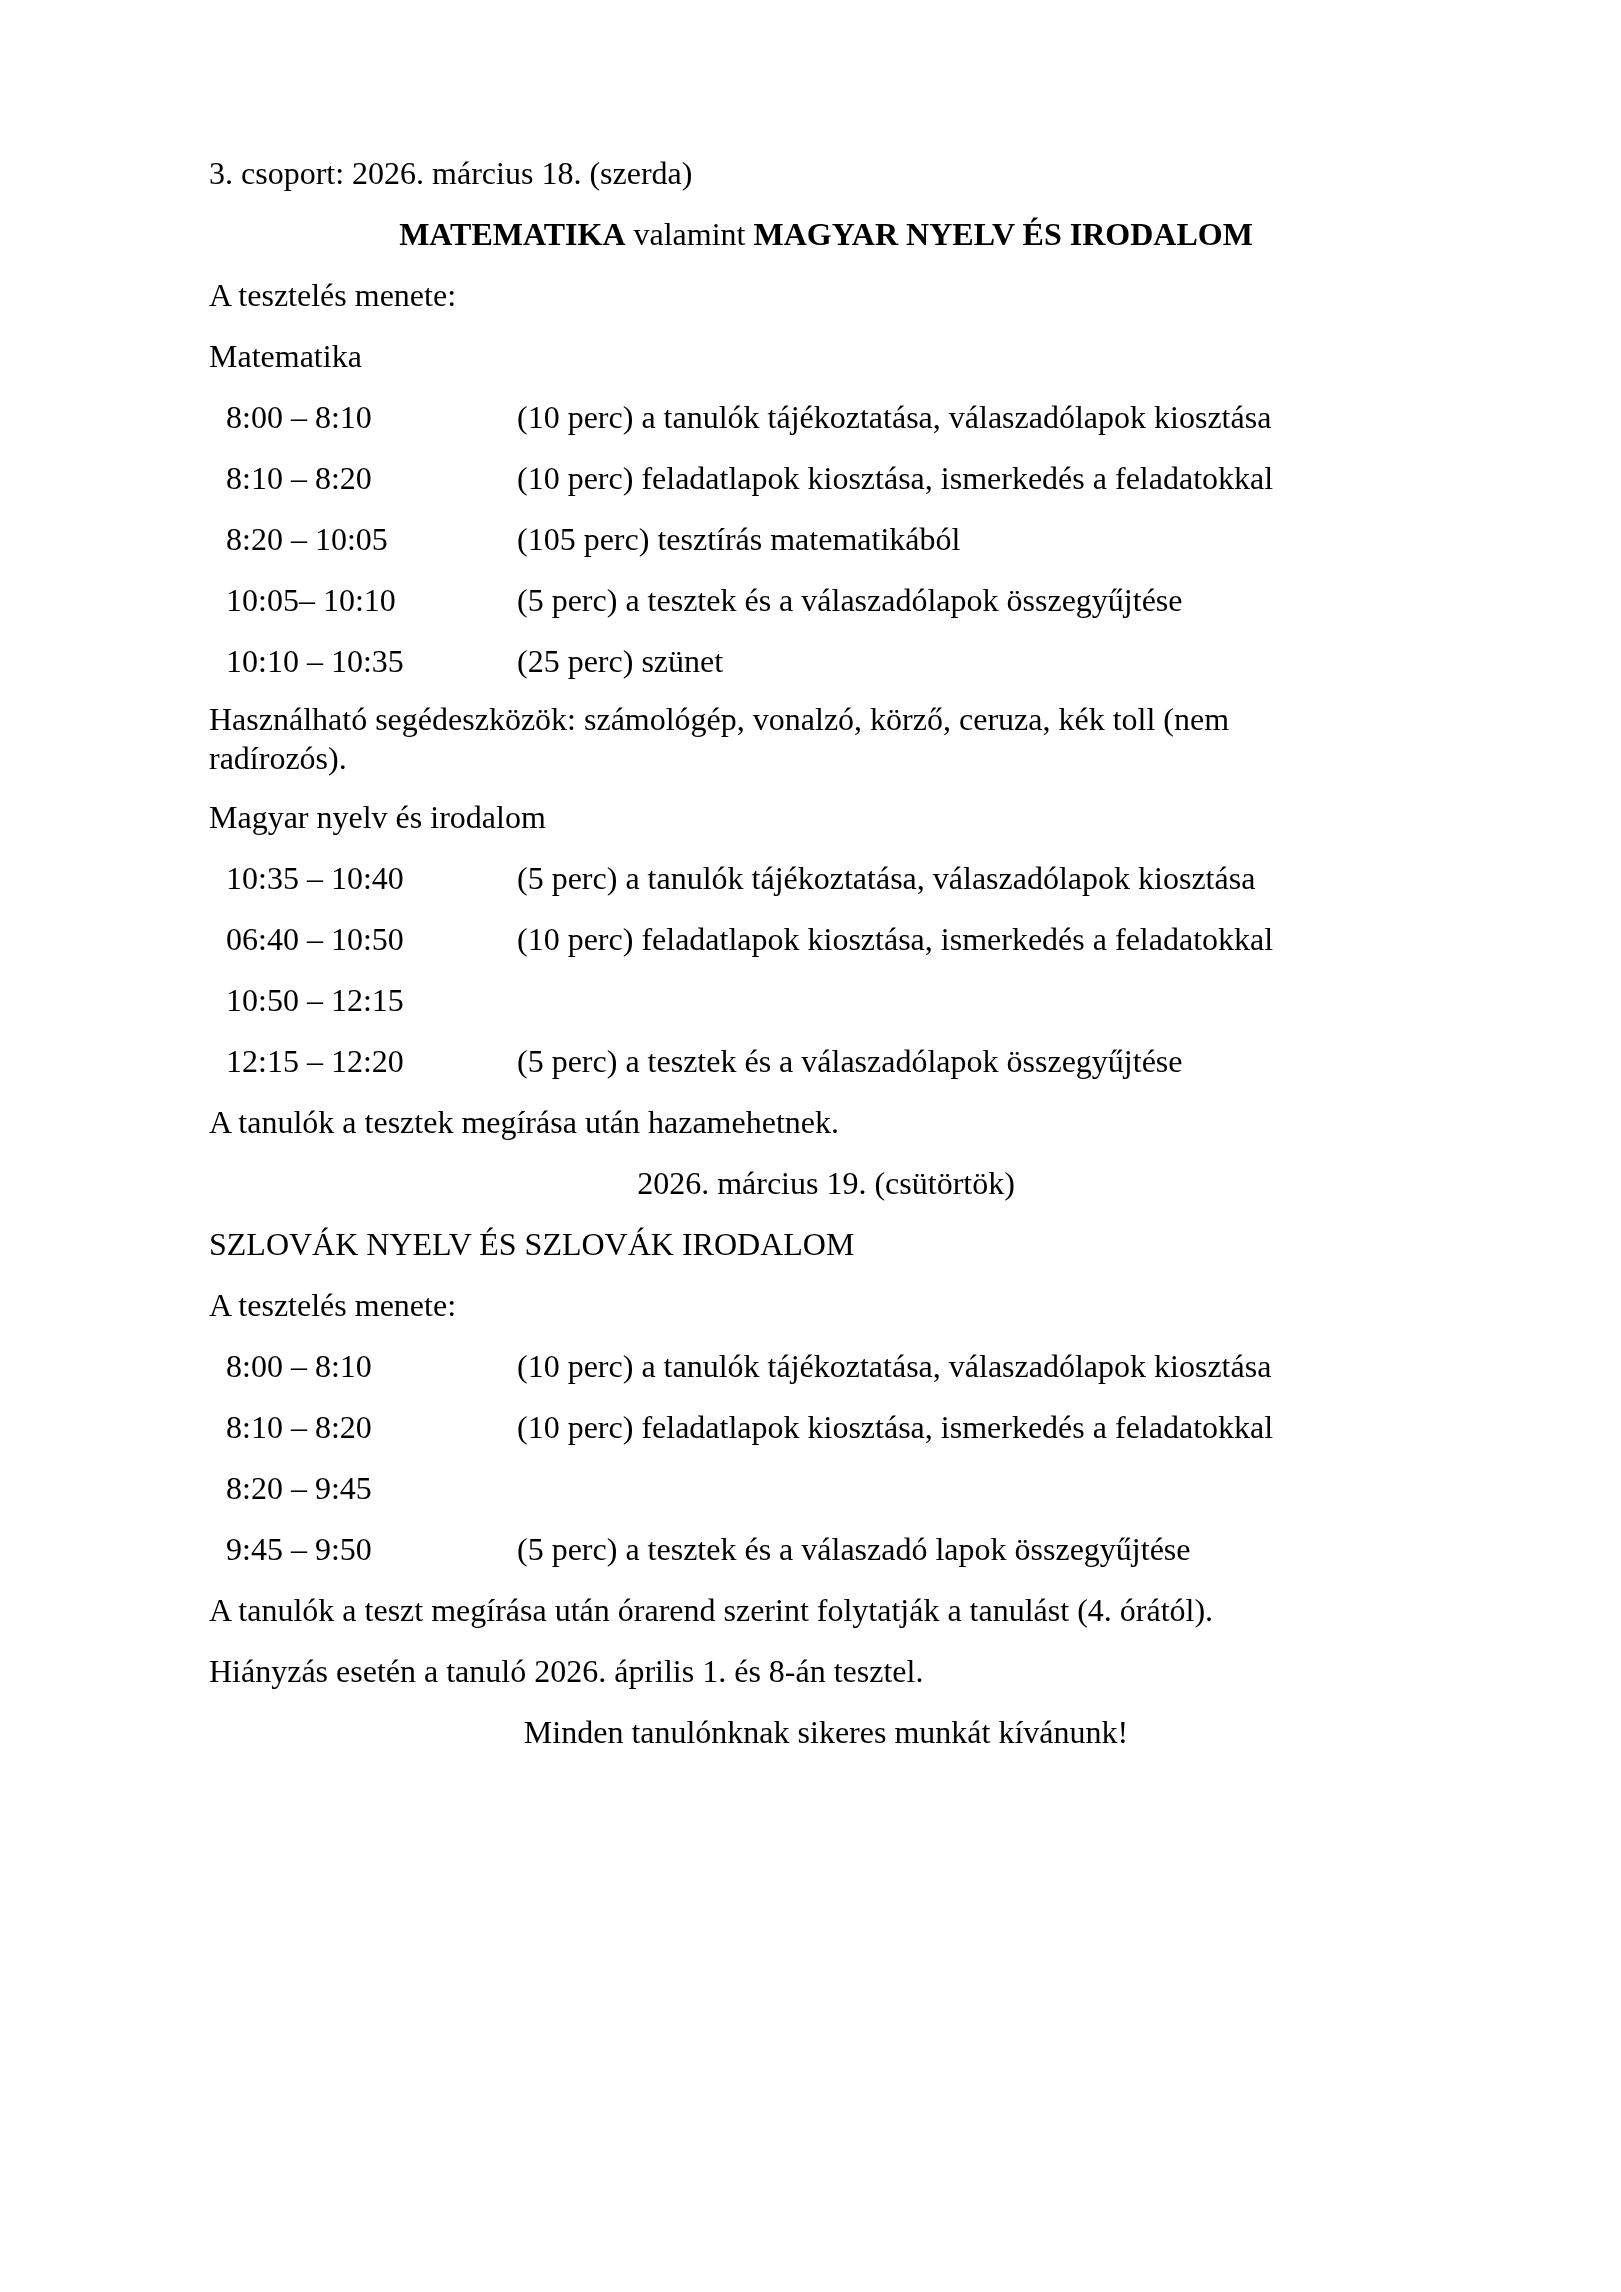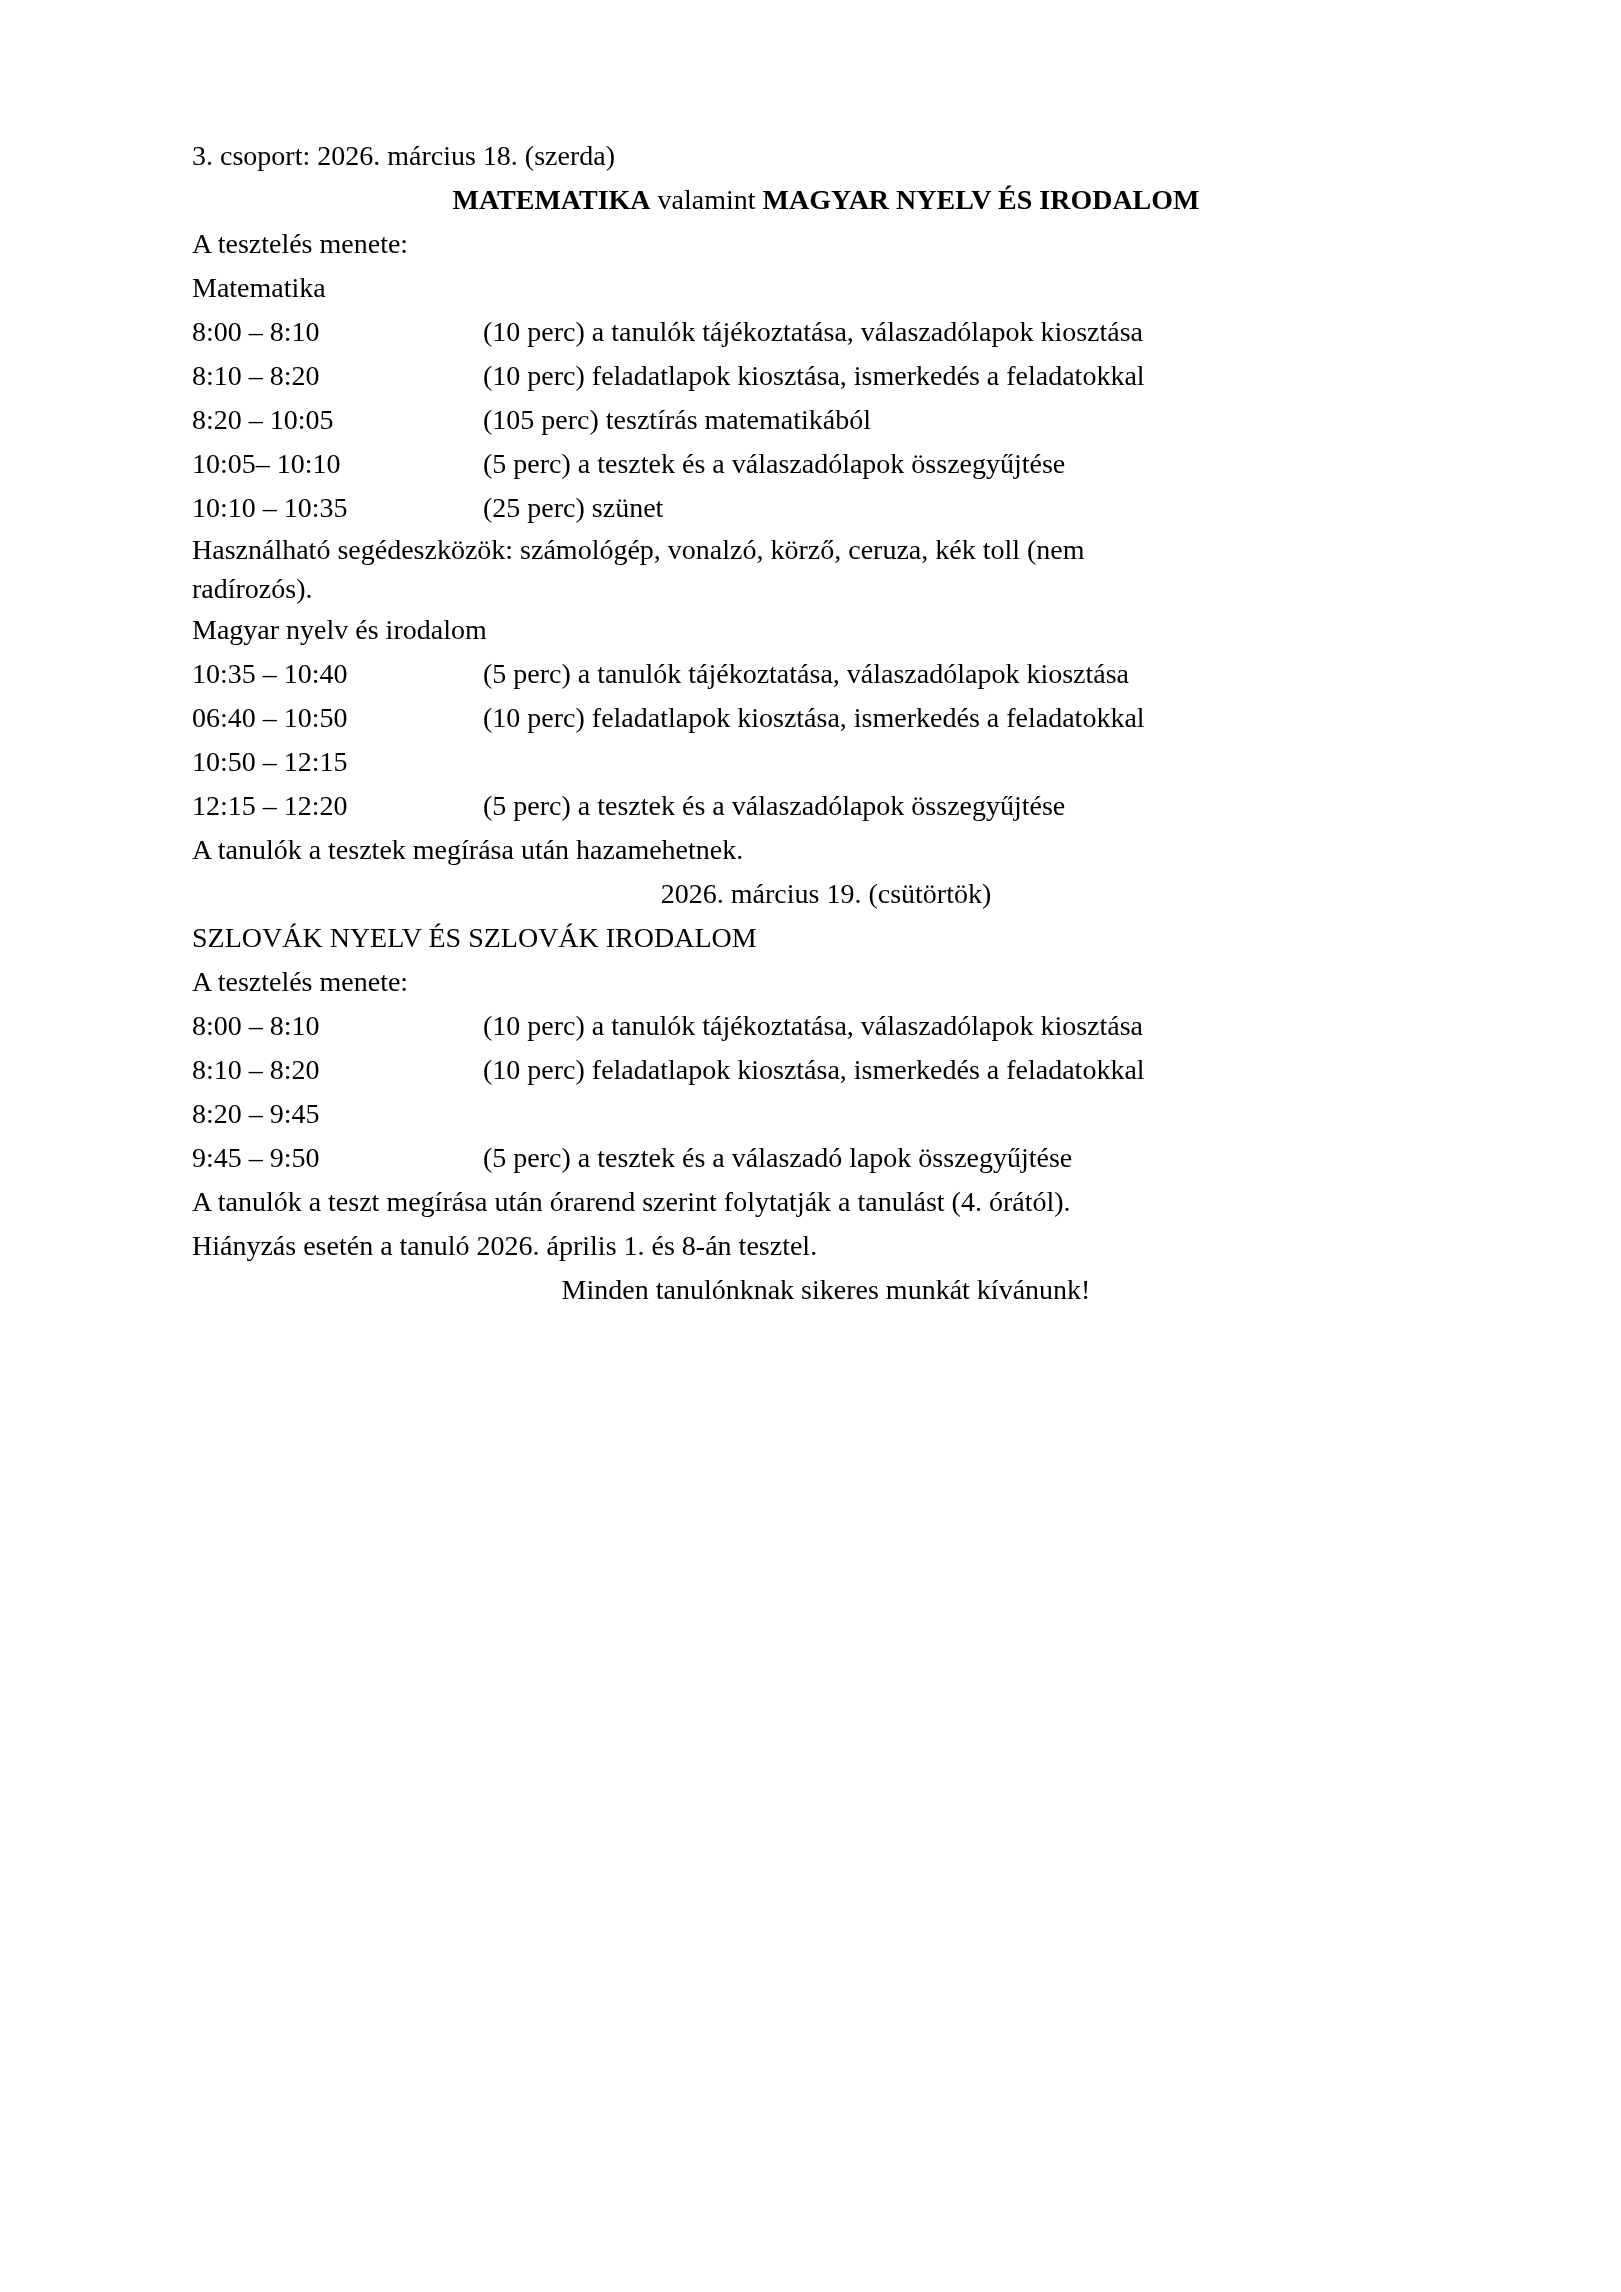--- a/index.html
+++ b/index.html
@@ -14,23 +14,23 @@
     height: 2293px;
     box-sizing: border-box;
     background: #ffffff;
     color: #000000;
     font-family: "Liberation Serif", "DejaVu Serif", serif;
     font-size: 32px;
     padding: 134px 161px 0 192px;
     overflow: hidden;
   }
   .page p, .page h1, .page h2, .page h3, .page div {
-    margin: 0;
+    margin: 17px;
     padding: 0;
-    font-size: 28px;
+    font-size: 32px;
     font-weight: normal;
   }
 
   .group-header   { font-weight: bold; line-height: 44px; }
   .day1-title     { text-align: center; line-height: 44px; margin-top: 29px; font-family: Liberation Serif, serif; }
   .day1-title b   { font-weight: bold; }
   .process-label-1{ line-height: 44px; margin-top: 11.8px; }
   .math-heading   { font-weight: bold; line-height: 44px; margin-top: 11.8px; }
   .rows-math      { margin-top: 5.9px; }
   .tools-note     { line-height: 39px; margin-top: 36px; }

